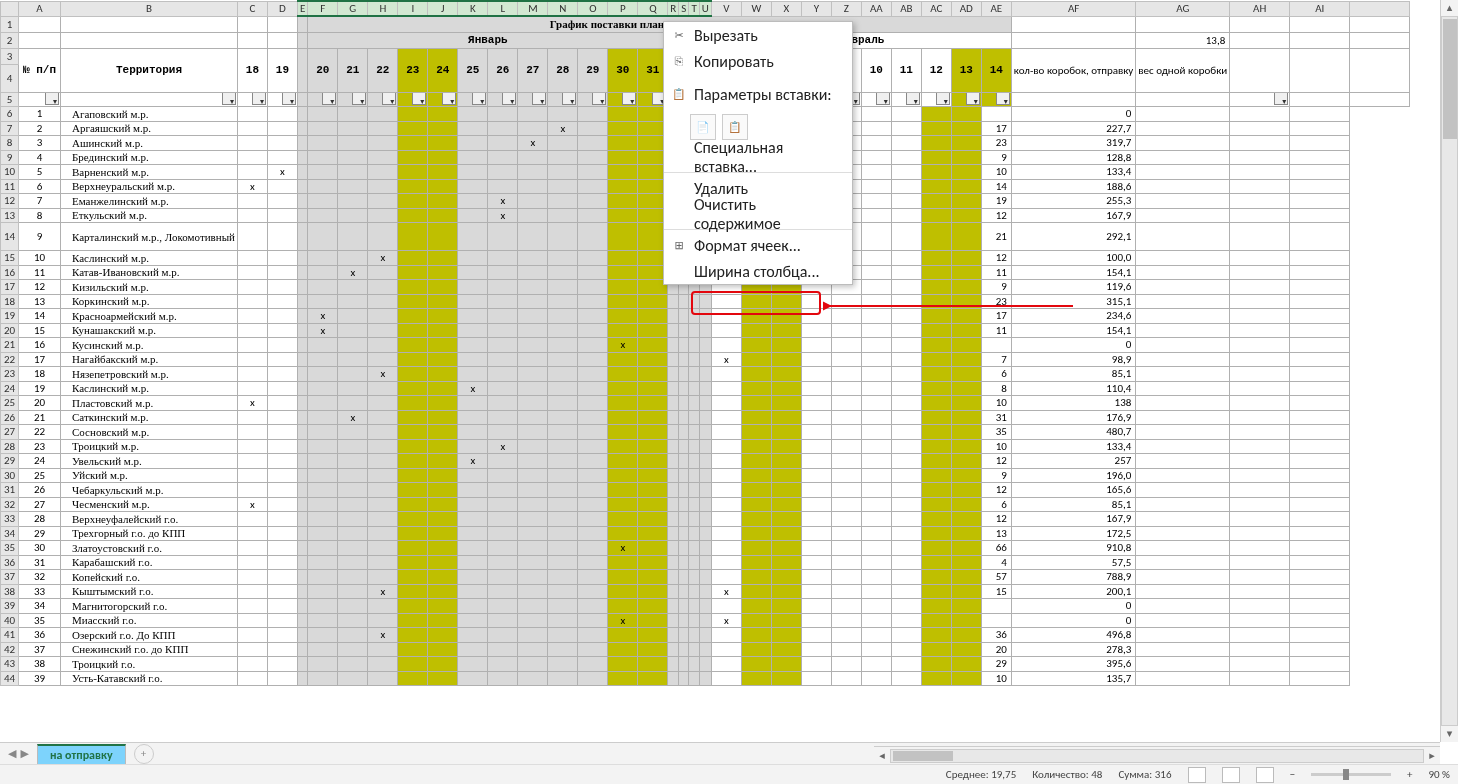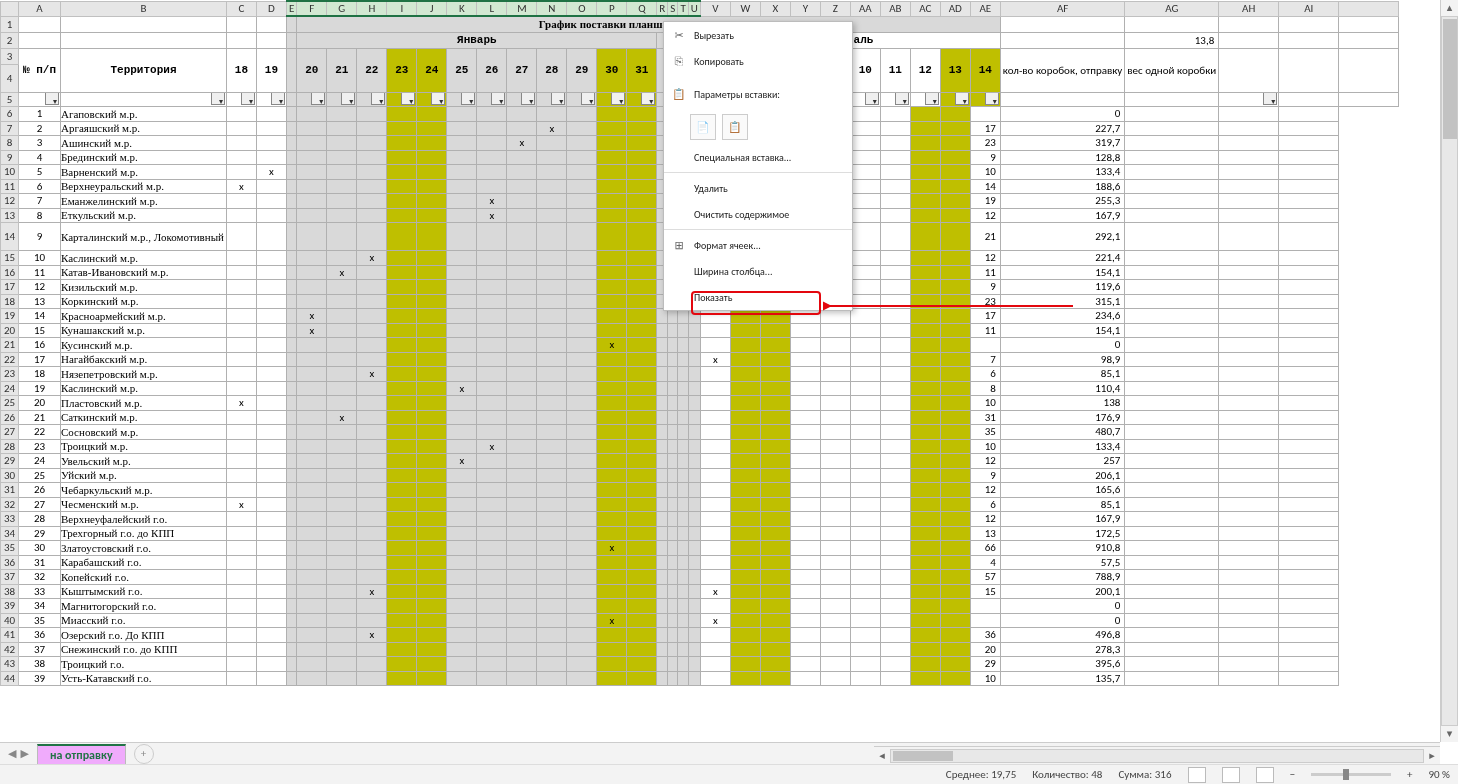--- a/index.html
+++ b/index.html
@@ -8,39 +8,39 @@
 .grid-area{position:absolute;top:0;left:0;right:18px;bottom:42px;overflow:hidden;background:#fff}
 table{border-collapse:collapse;table-layout:fixed}
 td,th{border:1px solid #b0b0b0;height:14.5px;padding:0 2px;white-space:nowrap;overflow:hidden;text-align:center;vertical-align:middle;font-size:11px;color:#000}
 .colhdr td,.colhdr th{background:#e6e6e6;color:#333;border:1px solid #c0c0c0;font-weight:normal}
 .colhdr .sel{background:#d2e8d2;border-top:2px solid #1f7244;border-bottom:2px solid #1f7244}
 .rowhdr{background:#e6e6e6;color:#333;text-align:center;width:18px;border:1px solid #c0c0c0}
 .merged-title{font-weight:bold;text-align:center;font-family:'Times New Roman',serif}
 .th2{font-weight:bold;font-family:Liberation Mono, monospace}
 .shade{background:#d9d9d9}
 .yel{background:#bfbf00}
-.lt{text-align:left;padding-left:0;font-family:'Times New Roman',serif}
+.lt{text-align:left;padding-left:11px;font-family:'Times New Roman',serif}
 .rt{text-align:right;padding-right:4px}
 .fbtn{position:relative}
 .fbtn::after{content:'';position:absolute;right:1px;bottom:1px;width:12px;height:11px;border:1px solid #888;background:#f0f0f0}
 .fbtn::before{content:'▾';position:absolute;right:3px;bottom:0;font-size:8px;z-index:1;color:#333}
 .ctx{position:absolute;left:663px;top:21px;width:190px;background:#fff;border:1px solid #bcbcbc;box-shadow:2px 2px 6px rgba(0,0,0,.25);z-index:50}
 .ctx .row{display:flex;align-items:center;height:26px;padding:0 6px 0 4px;cursor:default}
 .ctx .ic{width:22px;display:flex;justify-content:center;align-items:center;color:#666}
-.ctx .lbl{flex:1;padding-left:4px;color:#222;font-size:10px}
+.ctx .lbl{flex:1;padding-left:4px;color:#222;font-size:16px}
 .ctx hr{border:none;border-top:1px solid #ddd;margin:2px 0}
 .ctx .sub{height:40px}
 .ctx .paste{display:flex;gap:6px;padding-left:26px;padding-bottom:4px}
 .ctx .pi{width:26px;height:26px;border:1px solid #ccc;display:flex;align-items:center;justify-content:center;background:#fafafa}
 .redbox{position:absolute;left:691px;top:291px;width:130px;height:24px;border:2px solid #e3070e;border-radius:4px;z-index:60;pointer-events:none}
 .arrow{position:absolute;left:823px;top:298px;z-index:55;pointer-events:none}
 .arrow svg{display:block}
 .sheet-tabs{position:absolute;left:0;right:18px;bottom:20px;height:22px;background:#f3f3f3;border-top:1px solid #ccc;display:flex;align-items:center}
 .sheet-tabs .nav{display:flex;gap:4px;padding:0 8px;color:#888}
-.sheet-tabs .tab{background:#f0abfc;border:1px solid #bbb;border-bottom:none;padding:2px 12px;font-size:12px;color:#217346;font-weight:bold;border-top:2px solid #217346}
+.sheet-tabs .tab{background:#7dd3fc;border:1px solid #bbb;border-bottom:none;padding:2px 12px;font-size:12px;color:#217346;font-weight:bold;border-top:2px solid #217346}
 .sheet-tabs .add{width:20px;height:20px;border:1px solid #ccc;border-radius:50%;display:flex;align-items:center;justify-content:center;margin-left:8px;color:#888}
 .status{position:absolute;left:0;right:0;bottom:0;height:20px;background:#f3f3f3;border-top:1px solid #ddd;display:flex;align-items:center;justify-content:flex-end;padding:0 8px;gap:16px;font-size:12px;color:#444}
 .status .vbtn{width:18px;height:16px;border:1px solid #bbb;background:#fff}
 .status .slider{width:80px;height:3px;background:#ccc;position:relative}
 .status .slider::after{content:'';position:absolute;left:40%;top:-4px;width:6px;height:11px;background:#888}
 .hscroll{position:absolute;bottom:20px;right:18px;left:874px;height:18px;display:flex;align-items:center;background:#f3f3f3;border-top:1px solid #ccc}
 .hscroll .tr{width:16px;text-align:center;color:#666}
 .hscroll .track{flex:1;height:14px;background:#e8e8e8;border:1px solid #ccc;position:relative}
 .hscroll .thumb{position:absolute;left:2px;top:1px;width:60px;height:10px;background:#c2c2c2}
 .vscroll{position:absolute;top:0;right:0;bottom:42px;width:18px;background:#f3f3f3;border-left:1px solid #ccc;display:flex;flex-direction:column}
@@ -616,21 +616,21 @@
             <td class=""></td>
             <td class="yel"></td>
             <td class="yel"></td>
             <td class=""></td>
             <td class=""></td>
             <td class=""></td>
             <td class=""></td>
             <td class="yel"></td>
             <td class="yel"></td>
             <td class="rt">12</td>
-            <td class="rt">221,4</td>
+            <td class="rt">100,0</td>
             <td class=""></td>
             <td class=""></td>
             <td class=""></td>
           </tr>
           <tr>
             <td class="rowhdr">16</td>
             <td class="">11</td>
             <td class=" lt">Катав-Ивановский м.р.</td>
             <td class=""></td>
             <td class=""></td>
@@ -1186,21 +1186,21 @@
             <td class=""></td>
             <td class="yel"></td>
             <td class="yel"></td>
             <td class=""></td>
             <td class=""></td>
             <td class=""></td>
             <td class=""></td>
             <td class="yel"></td>
             <td class="yel"></td>
             <td class="rt">9</td>
-            <td class="rt">206,1</td>
+            <td class="rt">196,0</td>
             <td class=""></td>
             <td class=""></td>
             <td class=""></td>
           </tr>
           <tr>
             <td class="rowhdr">31</td>
             <td class="">26</td>
             <td class=" lt">Чебаркульский м.р.</td>
             <td class=""></td>
             <td class=""></td>
@@ -1765,24 +1765,20 @@
         <span class="lbl">Очистить содержимое</span>
       </div>
 <hr>
 <div class="row">
         <span class="ic">⊞</span>
         <span class="lbl">Формат ячеек...</span>
       </div>
 <div class="row">
         <span class="ic"></span>
         <span class="lbl">Ширина столбца...</span>
-      </div>
-<div class="row">
-        <span class="ic"></span>
-        <span class="lbl">Показать</span>
       </div>
 </div>
 
 <div class="redbox"></div>
 <div class="arrow">
       <svg width="260" height="16">
         <defs>
           <marker id="ah" markerWidth="10" markerHeight="8" refX="2" refY="4" orient="auto">
             <path d="M8,0 L0,4 L8,8 Z" fill="#e3070e"></path>
           </marker>

